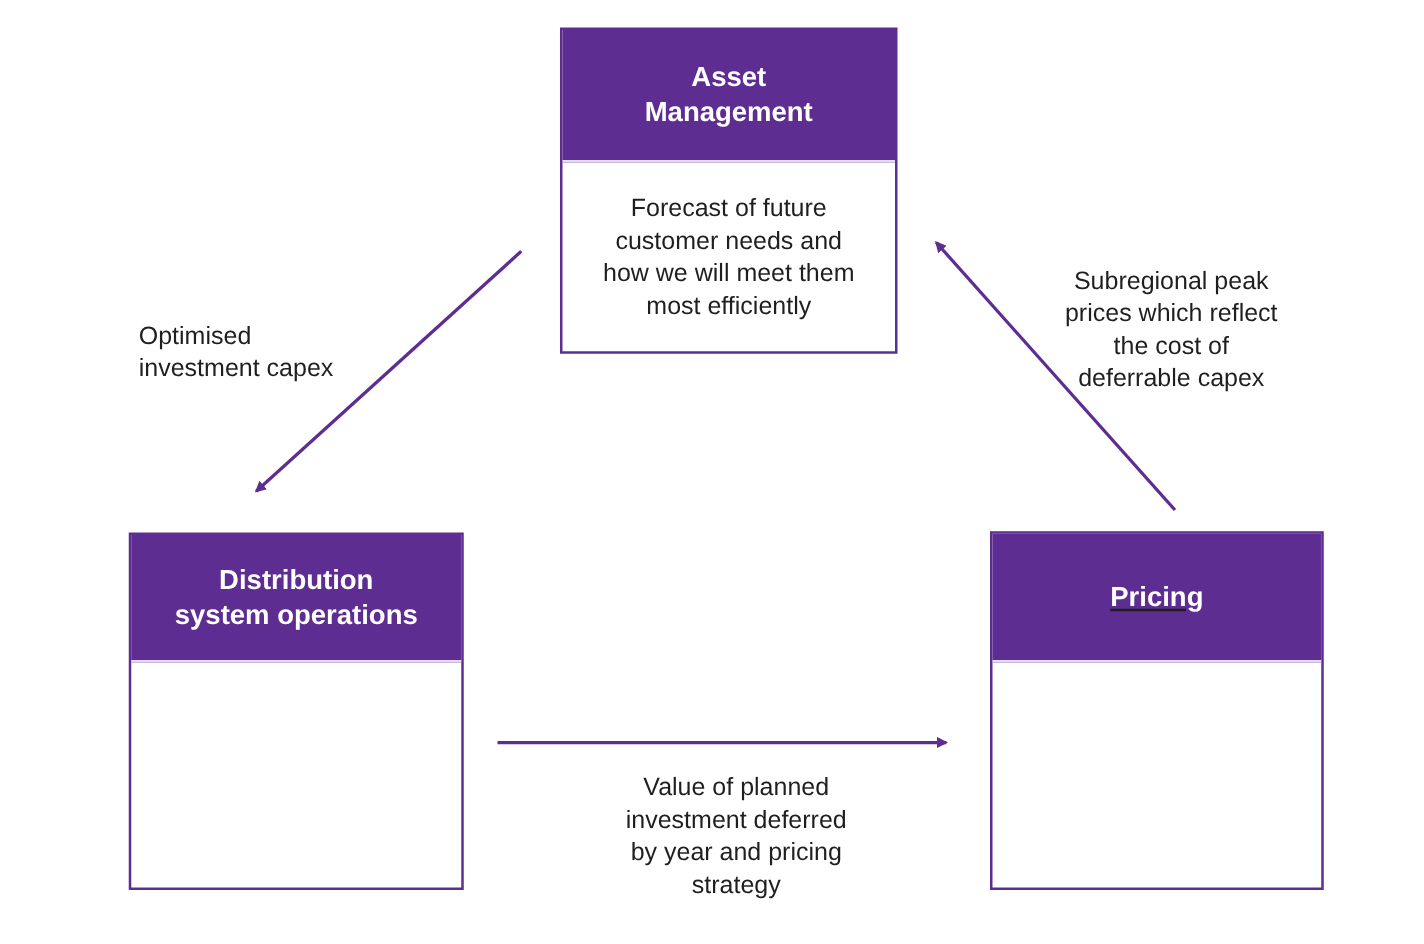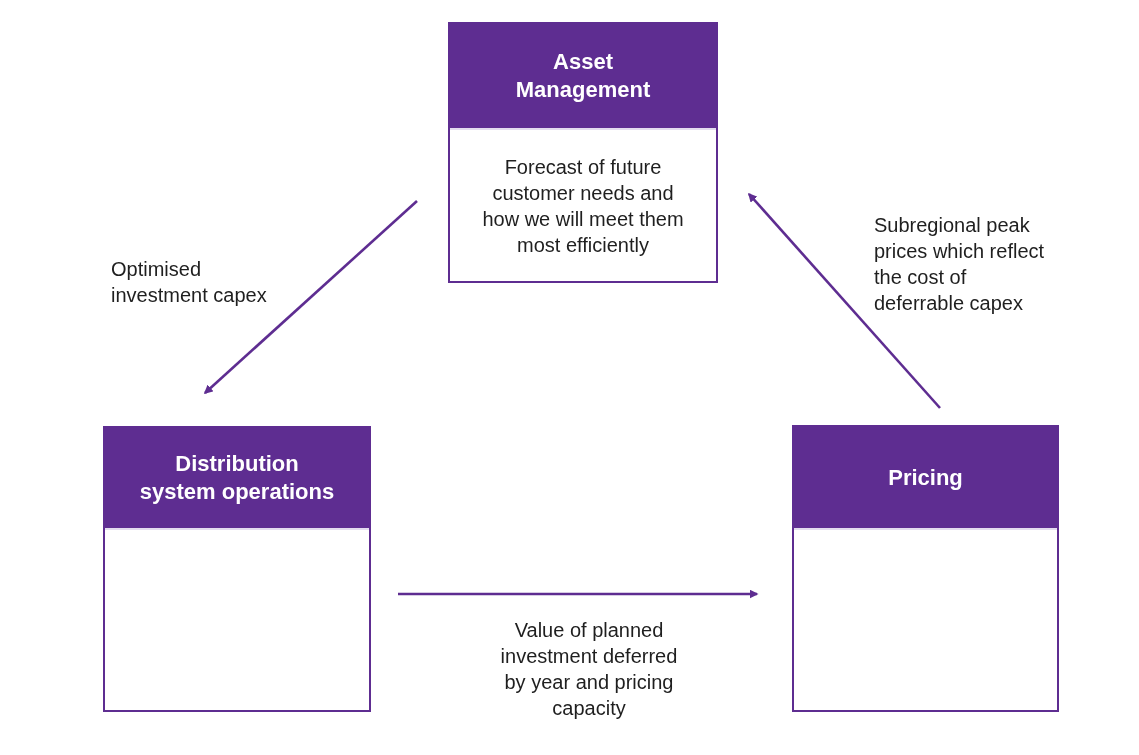--- a/index.html
+++ b/index.html
@@ -58,25 +58,25 @@
   .pre { white-space: pre-line; }
   .arrow-label {
     position: absolute;
     font-size: 20px;
     line-height: 26px;
   }
   #node-asset    { left: 432px; top: 22px;  width: 270px; height: 261px; }
   #node-asset .node-header { height: 104px; }
   #node-distribution { left: 87px;  top: 426px; width: 268px; height: 286px; }
   #node-distribution .node-header { height: 100px; }
-  #node-pricing  { left: 776px; top: 425px; width: 267px; height: 287px; }
+  #node-pricing  { left: 776px; top: 425px; width: 267px; height: 287px; text-decoration: underline; }
   #node-pricing .node-header { height: 101px; }
   #label-optimised   { left: 95px;  top: 256px; width: 200px; text-align: left; }
   #label-value       { left: 433px; top: 617px; width: 280px; text-align: center; }
-  #label-subregional { left: 858px; top: 212px; width: 210px; text-align: left; }
+  #label-subregional { left: 816px; top: 212px; width: 210px; text-align: center; }
 </style>
 </head>
 <body>
 
 <div class="canvas">
 
   <svg class="arrow-layer" viewBox="0 0 1139 755" xmlns="http://www.w3.org/2000/svg">
     <defs>
       <marker id="arrowhead" markerWidth="9" markerHeight="9" refX="7.5" refY="4.5" orient="auto" markerUnits="userSpaceOnUse">
         <path d="M0,0 L9,4.5 L0,9 z" fill="#5E2D91"></path>
@@ -104,20 +104,20 @@
   <div class="node" id="node-pricing">
     <div class="node-header pre">Pricing</div>
   </div>
 
   <div class="arrow-label pre" id="label-optimised">Optimised
 investment capex</div>
 
   <div class="arrow-label pre" id="label-value">Value of planned
 investment deferred
 by year and pricing
-capacity</div>
+strategy</div>
 
   <div class="arrow-label pre" id="label-subregional">Subregional peak
 prices which reflect
 the cost of
 deferrable capex</div>
 
 </div>
 
 </body></html>

